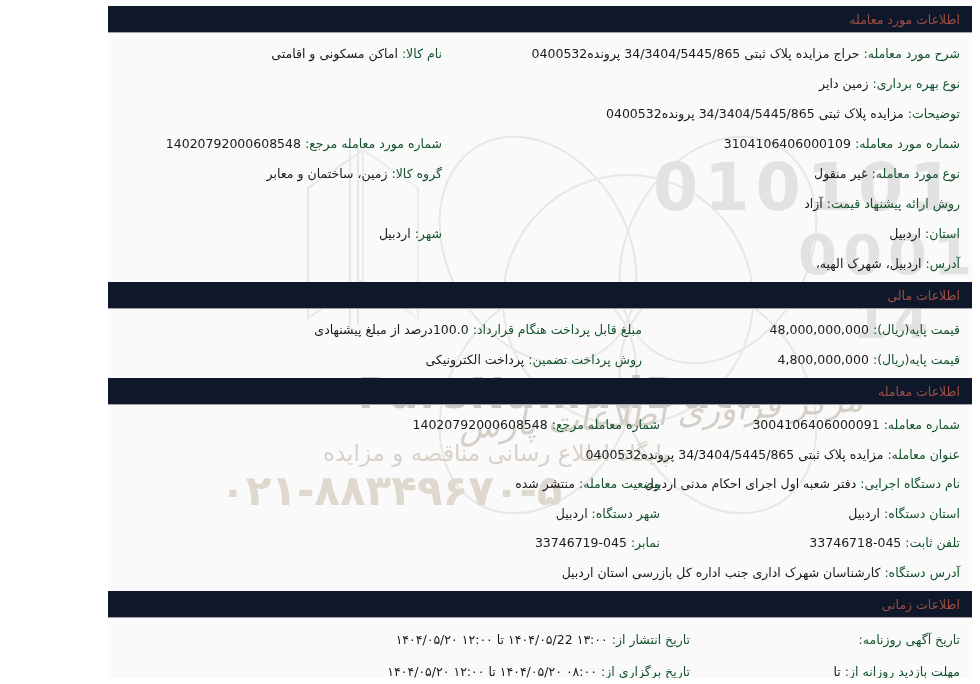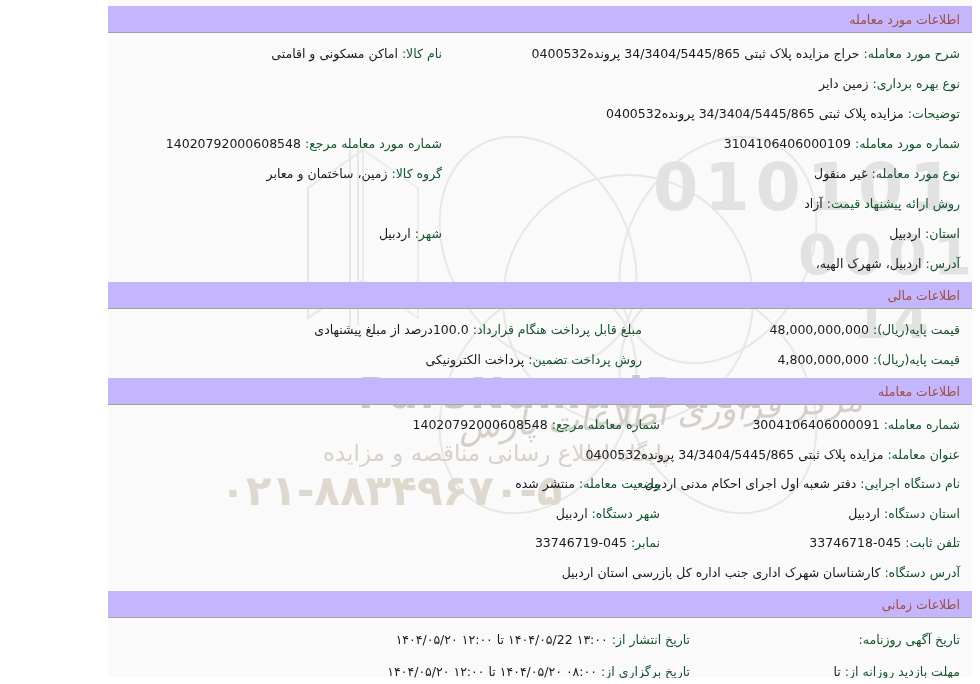--- a/index.html
+++ b/index.html
@@ -19,21 +19,21 @@
   .wm-b2{left:690px;top:222px;font-size:56px;}
   .wm-b3{left:745px;top:292px;font-size:50px;}
   .wm-brand{left:250px;top:350px;font-size:42px;font-weight:bold;color:#c9c9c9;letter-spacing:2px;margin-top:19px;}
   .wm-callig{left:350px;top:393px;font-size:34px;font-style:italic;color:#d5cfc7;transform:rotate(-4deg);direction:rtl;}
   .wm-tender{left:215px;top:440px;font-size:23px;font-weight:normal;color:#d9d1c7;direction:rtl;}
   .wm-phone{left:112px;top:466px;font-size:42px;font-weight:bold;color:#ded8cf;letter-spacing:3px;}
   .wm-logo{position:absolute;left:0;top:0;}
   
   .sections{position:relative;z-index:2;direction:rtl;padding-top:6px;}
   .sec-head{
-    height:26px;background:#c4b5fd;border-bottom:1px solid #a2a2a2;
+    height:26px;background:#0f172a;border-bottom:1px solid #a2a2a2;
     display:flex;align-items:center;padding:0 12px;
   }
   .sec-title{color:#9e4f44;font-size:12.5px;}
   .rows{display:grid;padding:5px 0 4px 0;align-items:center;}
   .sec-0 .rows{grid-template-columns:530px 1fr;grid-auto-rows:30px;}
   .sec-1 .rows{grid-template-columns:330px 1fr;grid-auto-rows:30px;}
   .sec-2 .rows{grid-template-columns:312px 1fr;grid-auto-rows:29.5px;}
   .sec-3 .rows{grid-template-columns:282px 1fr;grid-auto-rows:32px;}
   .cell{
     white-space:nowrap;font-size:12.5px;color:#1a1a1a;overflow:visible;

